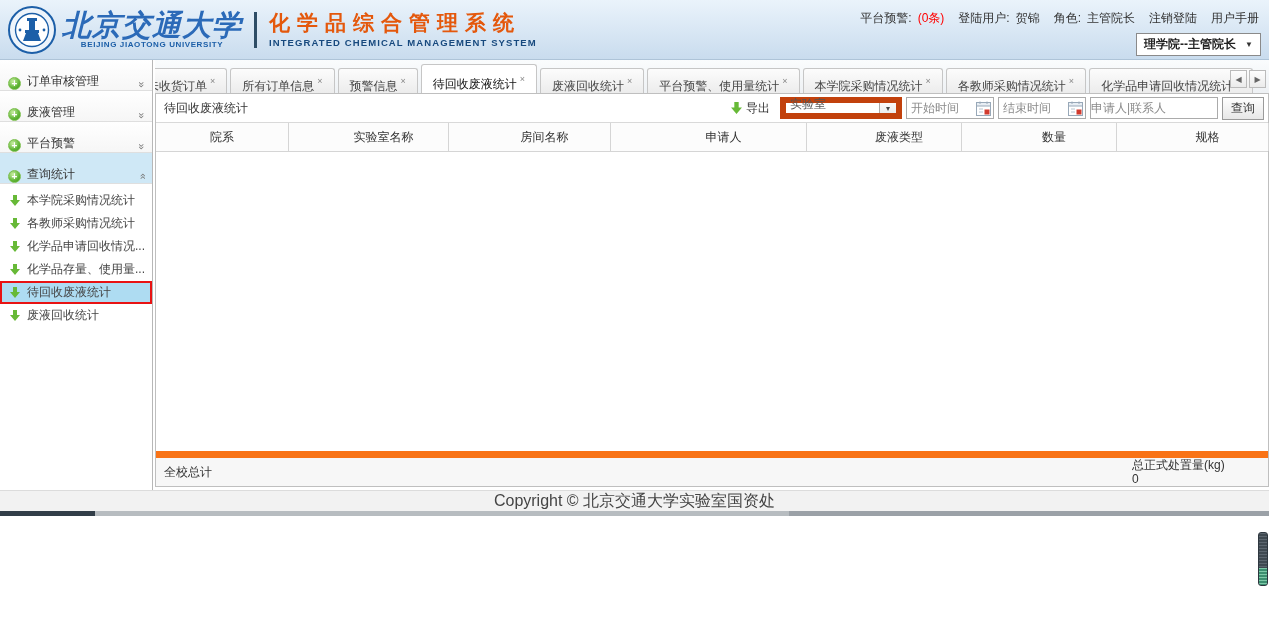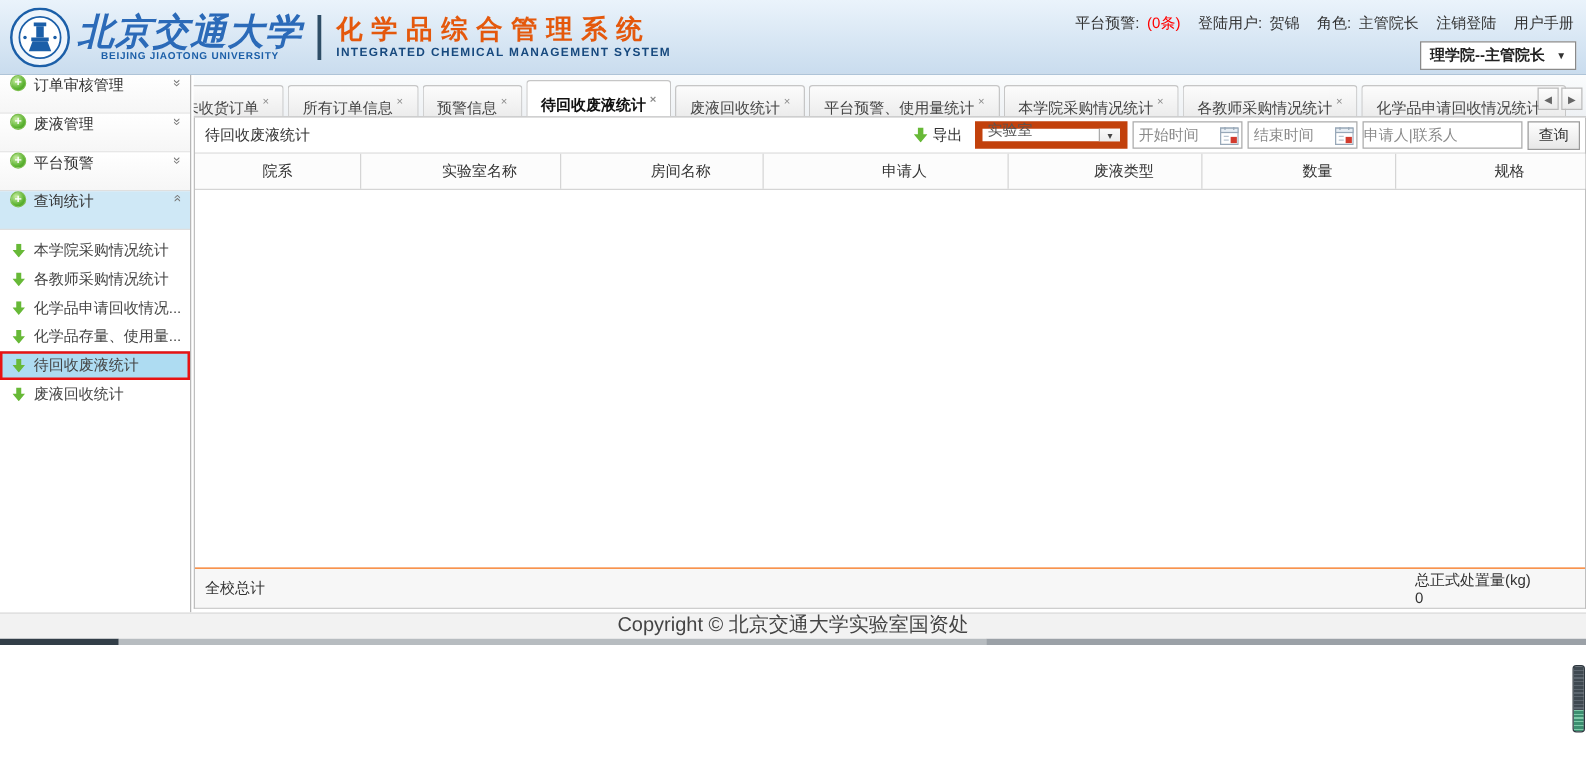--- a/index.html
+++ b/index.html
@@ -29,21 +29,21 @@
   .role-select { position:absolute; top:33px; right:8px; background:#fff; border:1px solid #8a8a8a;
     font-size:12px; font-weight:bold; color:#222; padding:2px 7px; display:flex; align-items:center;
     gap:9px; cursor:pointer; }
   .role-select .arrow { font-size:8px; color:#333; }
 
   
   .main { flex:1 1 auto; display:flex; min-height:0; background:#fff; }
 
   
   .sidebar { flex:0 0 153px; border-right:1px solid #b7b7b7; background:#fff; overflow:hidden; }
-  .side-group { height:31px; display:flex; align-items:flex-start; padding:0 8px;
+  .side-group { height:31px; display:flex; align-items:flex-end; padding:0 8px;
     border-bottom:1px solid #dfdfdf; background:linear-gradient(#ffffff,#f6f6f6); cursor:pointer; }
   .side-group.expanded { background:#cfe8f6; }
   .side-group .glabel { flex:1; font-size:12px; color:#333; margin-left:6px; }
   .ball { width:13px; height:13px; border-radius:50%; position:relative; flex:0 0 auto;
     background:radial-gradient(circle at 35% 30%, #c8eda0, #5cb332 62%, #3f9422);
     border:1px solid #7cbf4e; }
   .ball::after { content:"+"; position:absolute; left:0; top:-1px; width:100%; height:100%;
     color:#fff; font-size:10px; font-weight:bold; text-align:center; line-height:13px; }
   .dchev { font-size:11px; color:#777; display:inline-block; transform:rotate(90deg); letter-spacing:-1px; }
   .side-group.expanded .dchev { transform:rotate(-90deg); }
@@ -55,21 +55,21 @@
   
   .content { flex:1 1 auto; display:flex; flex-direction:column; min-width:0; padding-left:2px; }
 
   
   .tabbar { flex:0 0 34px; position:relative; display:flex; align-items:flex-end; gap:3px;
     border-bottom:1px solid #bfbfbf; padding-right:42px; overflow:hidden;
     background:linear-gradient(#fafcfd,#eef1f4); }
   .tab { height:25px; line-height:24px; padding:0 11px; font-size:12px; color:#444;
     background:linear-gradient(#fcfcfc,#ececec); border:1px solid #c6c6c6; border-bottom:0;
     border-radius:3px 3px 0 0; white-space:nowrap; cursor:pointer; position:relative; flex:0 0 auto; }
-  .tab.active { height:29px; line-height:28px; background:#fff; font-weight:bold; color:#111; z-index:2; }
+  .tab.active { height:29px; line-height:28px; background:#fff; font-weight:normal; color:#111; z-index:2; }
   .tab.active::after { content:""; position:absolute; left:0; right:0; bottom:-1px; height:1px; background:#fff; }
   .tab.clip { margin-left:-32px; }
   .tab-close { font-size:9px; color:#888; margin-left:3px; vertical-align:6px; cursor:pointer; }
   .tab-scrolls { position:absolute; right:3px; bottom:5px; display:flex; gap:2px; z-index:3; }
   .tab-scroll { width:17px; height:18px; border:1px solid #bbb; background:linear-gradient(#fdfdfd,#ebebeb);
     font-size:8px; color:#666; display:flex; align-items:center; justify-content:center; cursor:pointer; }
 
   
   .panel { flex:1 1 auto; display:flex; flex-direction:column; min-height:0; margin-bottom:3px;
     border:1px solid #bfbfbf; border-top:0; background:#fff; }
@@ -95,21 +95,21 @@
   .btn-search { width:42px; height:23px; border:1px solid #9a9a9a; font-size:12px; color:#333;
     background:linear-gradient(#fefefe,#e7e7e7); cursor:pointer; margin-right:1px; font-family:inherit; }
 
   
   .grid-cols { display:grid; grid-template-columns:133px 130px 132px 166px 125px 125px 122px minmax(0,1fr); }
   .thead { flex:0 0 28px; border-bottom:1px solid #d5d5d5; background:#fcfcfc;gap:30px; }
   .th { font-size:12px; color:#333; display:flex; align-items:center; justify-content:center;
     border-right:1px solid #d5d5d5; height:28px; white-space:nowrap; overflow:hidden; }
   .th:last-child { border-right:none; }
   .tbody { flex:1 1 auto; background:#fff; }
-  .tfoot { flex:0 0 32px; border-top:1px solid #f97316; background:#f7f7f7; display:flex;
+  .tfoot { flex:0 0 32px; border-top:7px solid #f97316; background:#f7f7f7; display:flex;
     align-items:center; font-size:12px; color:#333; }
   .tfoot .sum-label { flex:1; padding-left:8px; }
   .tfoot .totals { width:172px; padding-left:36px; line-height:14px; white-space:nowrap; }
 
   
   .float-scroll { position:absolute; right:1px; top:532px; width:10px; height:54px; border-radius:3px;
     overflow:hidden; border:1px solid #2e373f; cursor:grab;
     background:repeating-linear-gradient(#5c666f 0 1px, #3f4951 1px 3px); }
   .float-scroll .green { position:absolute; left:0; right:0; bottom:0; height:17px;
     background:repeating-linear-gradient(#7ec9a8 0 1px, #3c8f70 1px 3px); }

